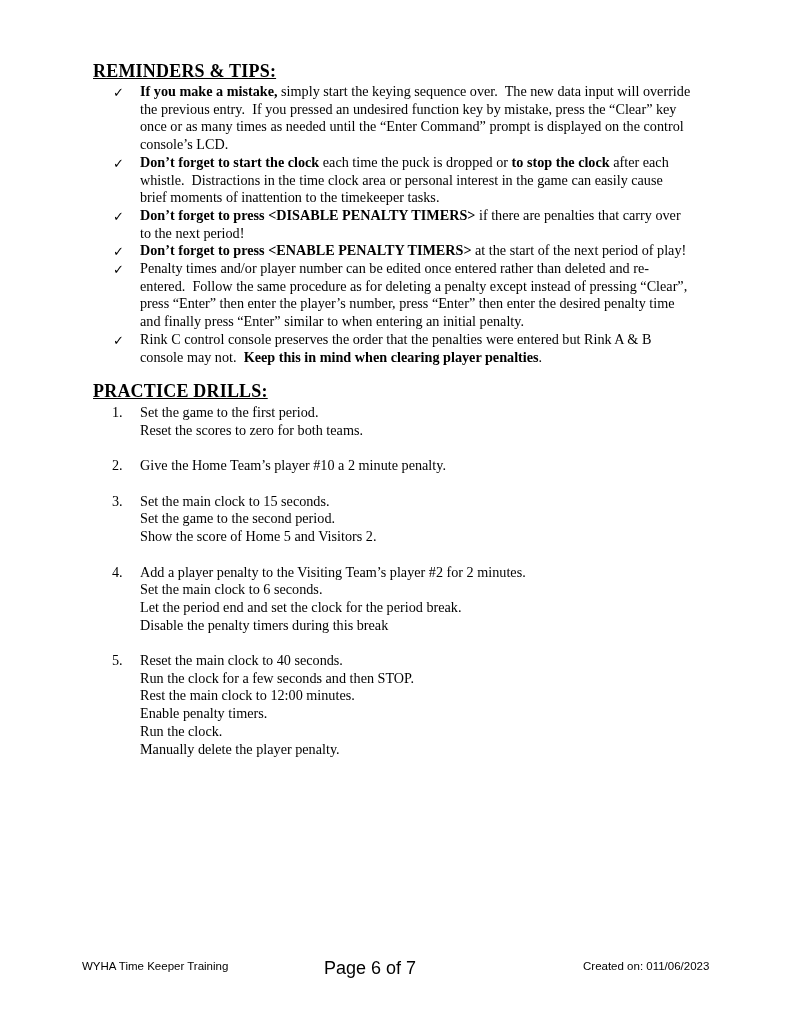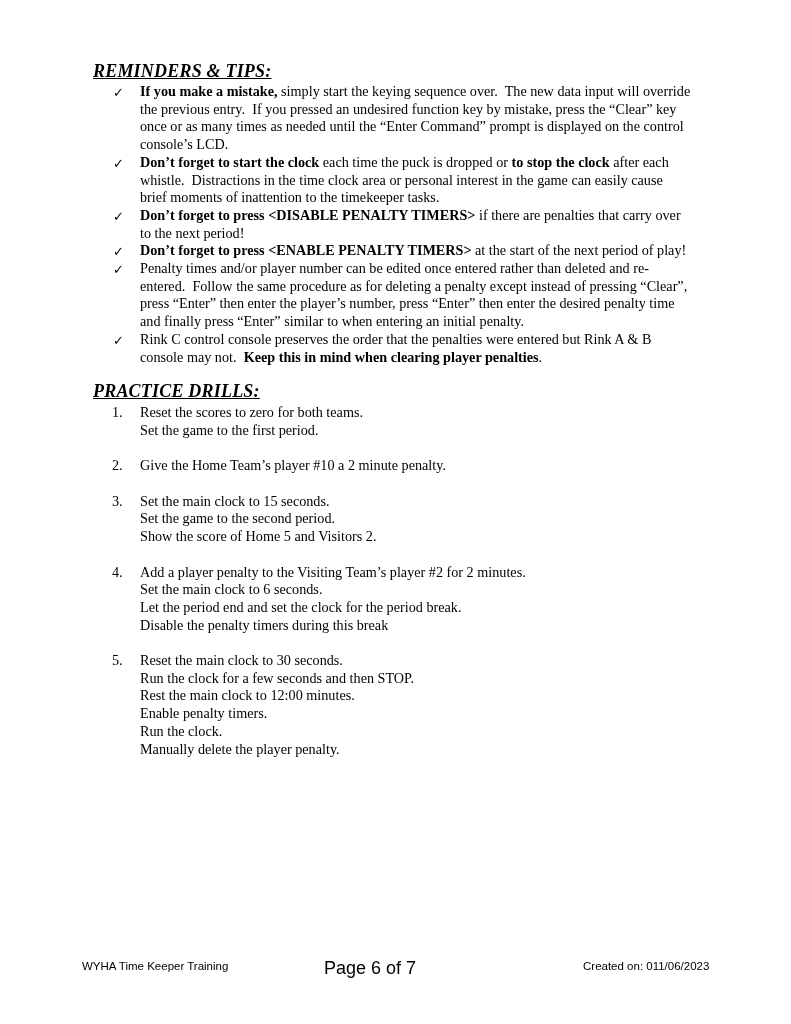--- a/index.html
+++ b/index.html
@@ -13,21 +13,20 @@
     overflow:hidden;
   }
   .content{padding:61px 100px 0 93px;}
   .sec-heading{
     font-size:18px;
     font-weight:bold;
     text-decoration:underline;
     margin:0 0 1px 0;
     line-height:21px;
     letter-spacing:.2px;
-    font-style:italic;
   }
   .checks{
     list-style:none;
     margin:1px 0 0 0;
     padding:0;
     font-size:14.2px;
     line-height:17.7px;
   }
   .checks li{position:relative;padding-left:47px;}
   .check{
@@ -67,43 +66,43 @@
           <li><span class="check">✓</span><span class="btext"><span>Penalty times and/or player number can be edited once entered rather than deleted and re-entered.  Follow the same procedure as for deleting a penalty except instead of pressing “Clear”, press “Enter” then enter the player’s number, press “Enter” then enter the desired penalty time and finally press “Enter” similar to when entering an initial penalty.</span></span></li>
           <li><span class="check">✓</span><span class="btext"><span>Rink C control console preserves the order that the penalties were entered but Rink A &amp; B console may not.  </span><b>Keep this in mind when clearing player penalties</b><span>.</span></span></li>
         </ul>
     </section>
 
     <section class="drills-section">
       <h2 class="sec-heading">PRACTICE DRILLS:</h2>
       <ol class="dlist">
           <li class="ditem">
             <span class="dnum">1.</span>
+            <div class="dline">Set the game to the first period.</div>
             <div class="dline">Reset the scores to zero for both teams.</div>
-            <div class="dline">Set the game to the first period.</div>
           </li>
           <li class="ditem">
             <span class="dnum">2.</span>
             <div class="dline">Give the Home Team’s player #10 a 2 minute penalty.</div>
           </li>
           <li class="ditem">
             <span class="dnum">3.</span>
             <div class="dline">Set the main clock to 15 seconds.</div>
             <div class="dline">Set the game to the second period.</div>
             <div class="dline">Show the score of Home 5 and Visitors 2.</div>
           </li>
           <li class="ditem">
             <span class="dnum">4.</span>
             <div class="dline">Add a player penalty to the Visiting Team’s player #2 for 2 minutes.</div>
             <div class="dline">Set the main clock to 6 seconds.</div>
             <div class="dline">Let the period end and set the clock for the period break.</div>
             <div class="dline">Disable the penalty timers during this break</div>
           </li>
           <li class="ditem">
             <span class="dnum">5.</span>
-            <div class="dline">Reset the main clock to 30 seconds.</div>
+            <div class="dline">Reset the main clock to 40 seconds.</div>
             <div class="dline">Run the clock for a few seconds and then STOP.</div>
             <div class="dline">Rest the main clock to 12:00 minutes.</div>
             <div class="dline">Enable penalty timers.</div>
             <div class="dline">Run the clock.</div>
             <div class="dline">Manually delete the player penalty.</div>
           </li>
         </ol>
     </section>
 
   </div>

